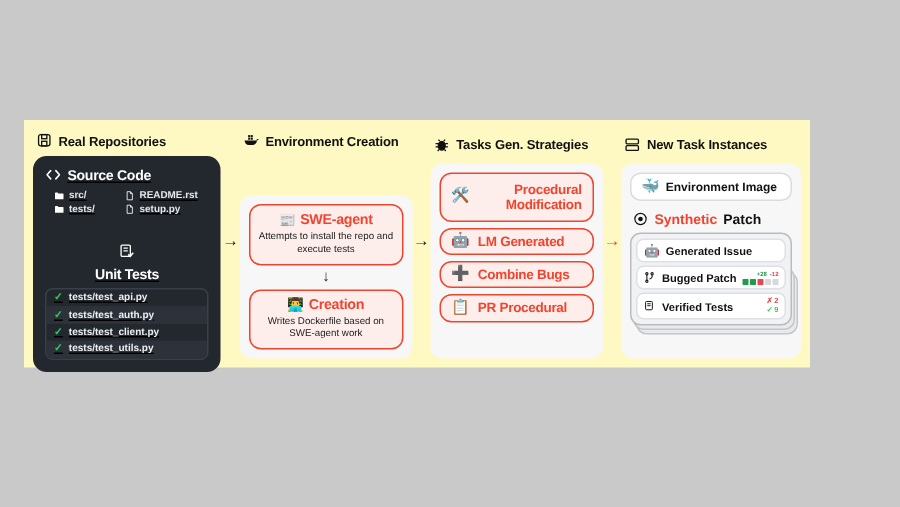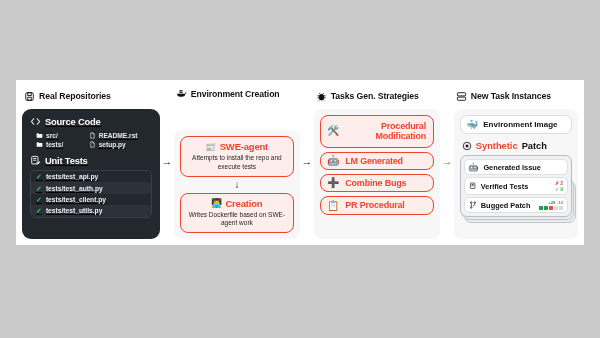--- a/index.html
+++ b/index.html
@@ -5,22 +5,22 @@
   * { box-sizing: border-box; margin: 0; padding: 0; }
   html, body {
     width: 600px; height: 338px;
     background: #c9c9c9;
     font-family: "Liberation Sans", sans-serif;
     overflow: hidden;
   }
   #figure {
     position: absolute;
     left: 16px; top: 80px;
-    width: 568px; height: 165px;
-    background: #ffffff;
+    width: 524px; height: 165px;
+    background: #fef9c3;
     display: flex;
     align-items: stretch;
     padding: 8px 6px 6px 6px;
   }
 
   
   .panel { display: flex; flex-direction: column; }
   .p1 { width: 140px; }
   .p2 { width: 128px; gap: 26px; }
   .p3 { width: 128px; }
@@ -55,21 +55,21 @@
   .dc-title .ti { width: 11px; height: 11px; flex: 0 0 11px; }
   .file-grid {
     display: grid; grid-template-columns: 1fr 1.25fr;
     gap: 2px 2px; margin: 5px 0 0 6px;
   }
   .fitem {
     display: flex; align-items: center; gap: 3px;
     color: #e6e8ea; font-size: 6.6px; font-weight: bold; white-space: nowrap;
   }
   .fitem svg { width: 7px; height: 7px; flex: 0 0 7px; }
-  .dc-title2 { margin-top: 7px; }
+  .dc-title2 { margin-top: 19px; flex-direction: column; }
   .test-list {
     margin-top: 4px; border: 1px solid #3a4049; border-radius: 5px;
     overflow: hidden;
   }
   .test-row {
     display: flex; align-items: center; gap: 4px;
     padding: 2.2px 5px; font-size: 6.7px; color: #eceff1; font-weight: bold;
     white-space: nowrap;
   }
   .test-row:nth-child(even) { background: #2c313a; }
@@ -347,39 +347,20 @@
       </div>
 
       <div class="stack">
         <div class="stack-sheet sheet1"></div>
         <div class="stack-sheet sheet2"></div>
         <div class="stack-front">
 
           <div class="srow">
             <span class="em">🤖</span>
             <span class="label">Generated Issue</span>
-          </div>
-
-          <div class="srow">
-            <svg style="width:8px;height:8px;flex:0 0 8px" viewBox="0 0 16 16" fill="none" stroke="#111" stroke-width="1.3">
-              <rect x="2.8" y="2" width="9" height="11" rx="1.2"></rect>
-              <line x1="5" y1="5" x2="9.5" y2="5"></line>
-                <line x1="5" y1="7.6" x2="9.5" y2="7.6"></line>
-            </svg>
-            <span class="label">Verified Tests</span>
-            <span class="test-badge">
-              <span class="tb-row">
-                <span class="tb-x">✗</span>
-                <span class="tb-x">2</span>
-              </span>
-              <span class="tb-row">
-                <span class="tb-c">✓</span>
-                <span class="tb-c">9</span>
-              </span>
-            </span>
           </div>
 
           <div class="srow">
             <svg style="width:8px;height:8px;flex:0 0 8px" viewBox="0 0 16 16" fill="none" stroke="#111" stroke-width="1.4">
               <circle cx="4.5" cy="3" r="1.5"></circle>
                 <circle cx="4.5" cy="13" r="1.5"></circle>
                 <circle cx="11.5" cy="3" r="1.5"></circle>
               <path d="M4.5 4.5v7M11.5 4.5v2.5c0 2-2 2.5-3.5 3"></path>
             </svg>
             <span class="label">Bugged Patch</span>
@@ -391,18 +372,37 @@
               <span class="diff-bars">
                 <i class="bar bg-g"></i>
                   <i class="bar bg-g"></i>
                   <i class="bar bg-r"></i>
                   <i class="bar bg-n"></i>
                   <i class="bar bg-n"></i>
               </span>
             </span>
           </div>
 
+          <div class="srow">
+            <svg style="width:8px;height:8px;flex:0 0 8px" viewBox="0 0 16 16" fill="none" stroke="#111" stroke-width="1.3">
+              <rect x="2.8" y="2" width="9" height="11" rx="1.2"></rect>
+              <line x1="5" y1="5" x2="9.5" y2="5"></line>
+                <line x1="5" y1="7.6" x2="9.5" y2="7.6"></line>
+            </svg>
+            <span class="label">Verified Tests</span>
+            <span class="test-badge">
+              <span class="tb-row">
+                <span class="tb-x">✗</span>
+                <span class="tb-x">2</span>
+              </span>
+              <span class="tb-row">
+                <span class="tb-c">✓</span>
+                <span class="tb-c">9</span>
+              </span>
+            </span>
+          </div>
+
         </div>
       </div>
     </div>
   </div>
 
 </div>
 
 </body></html>

